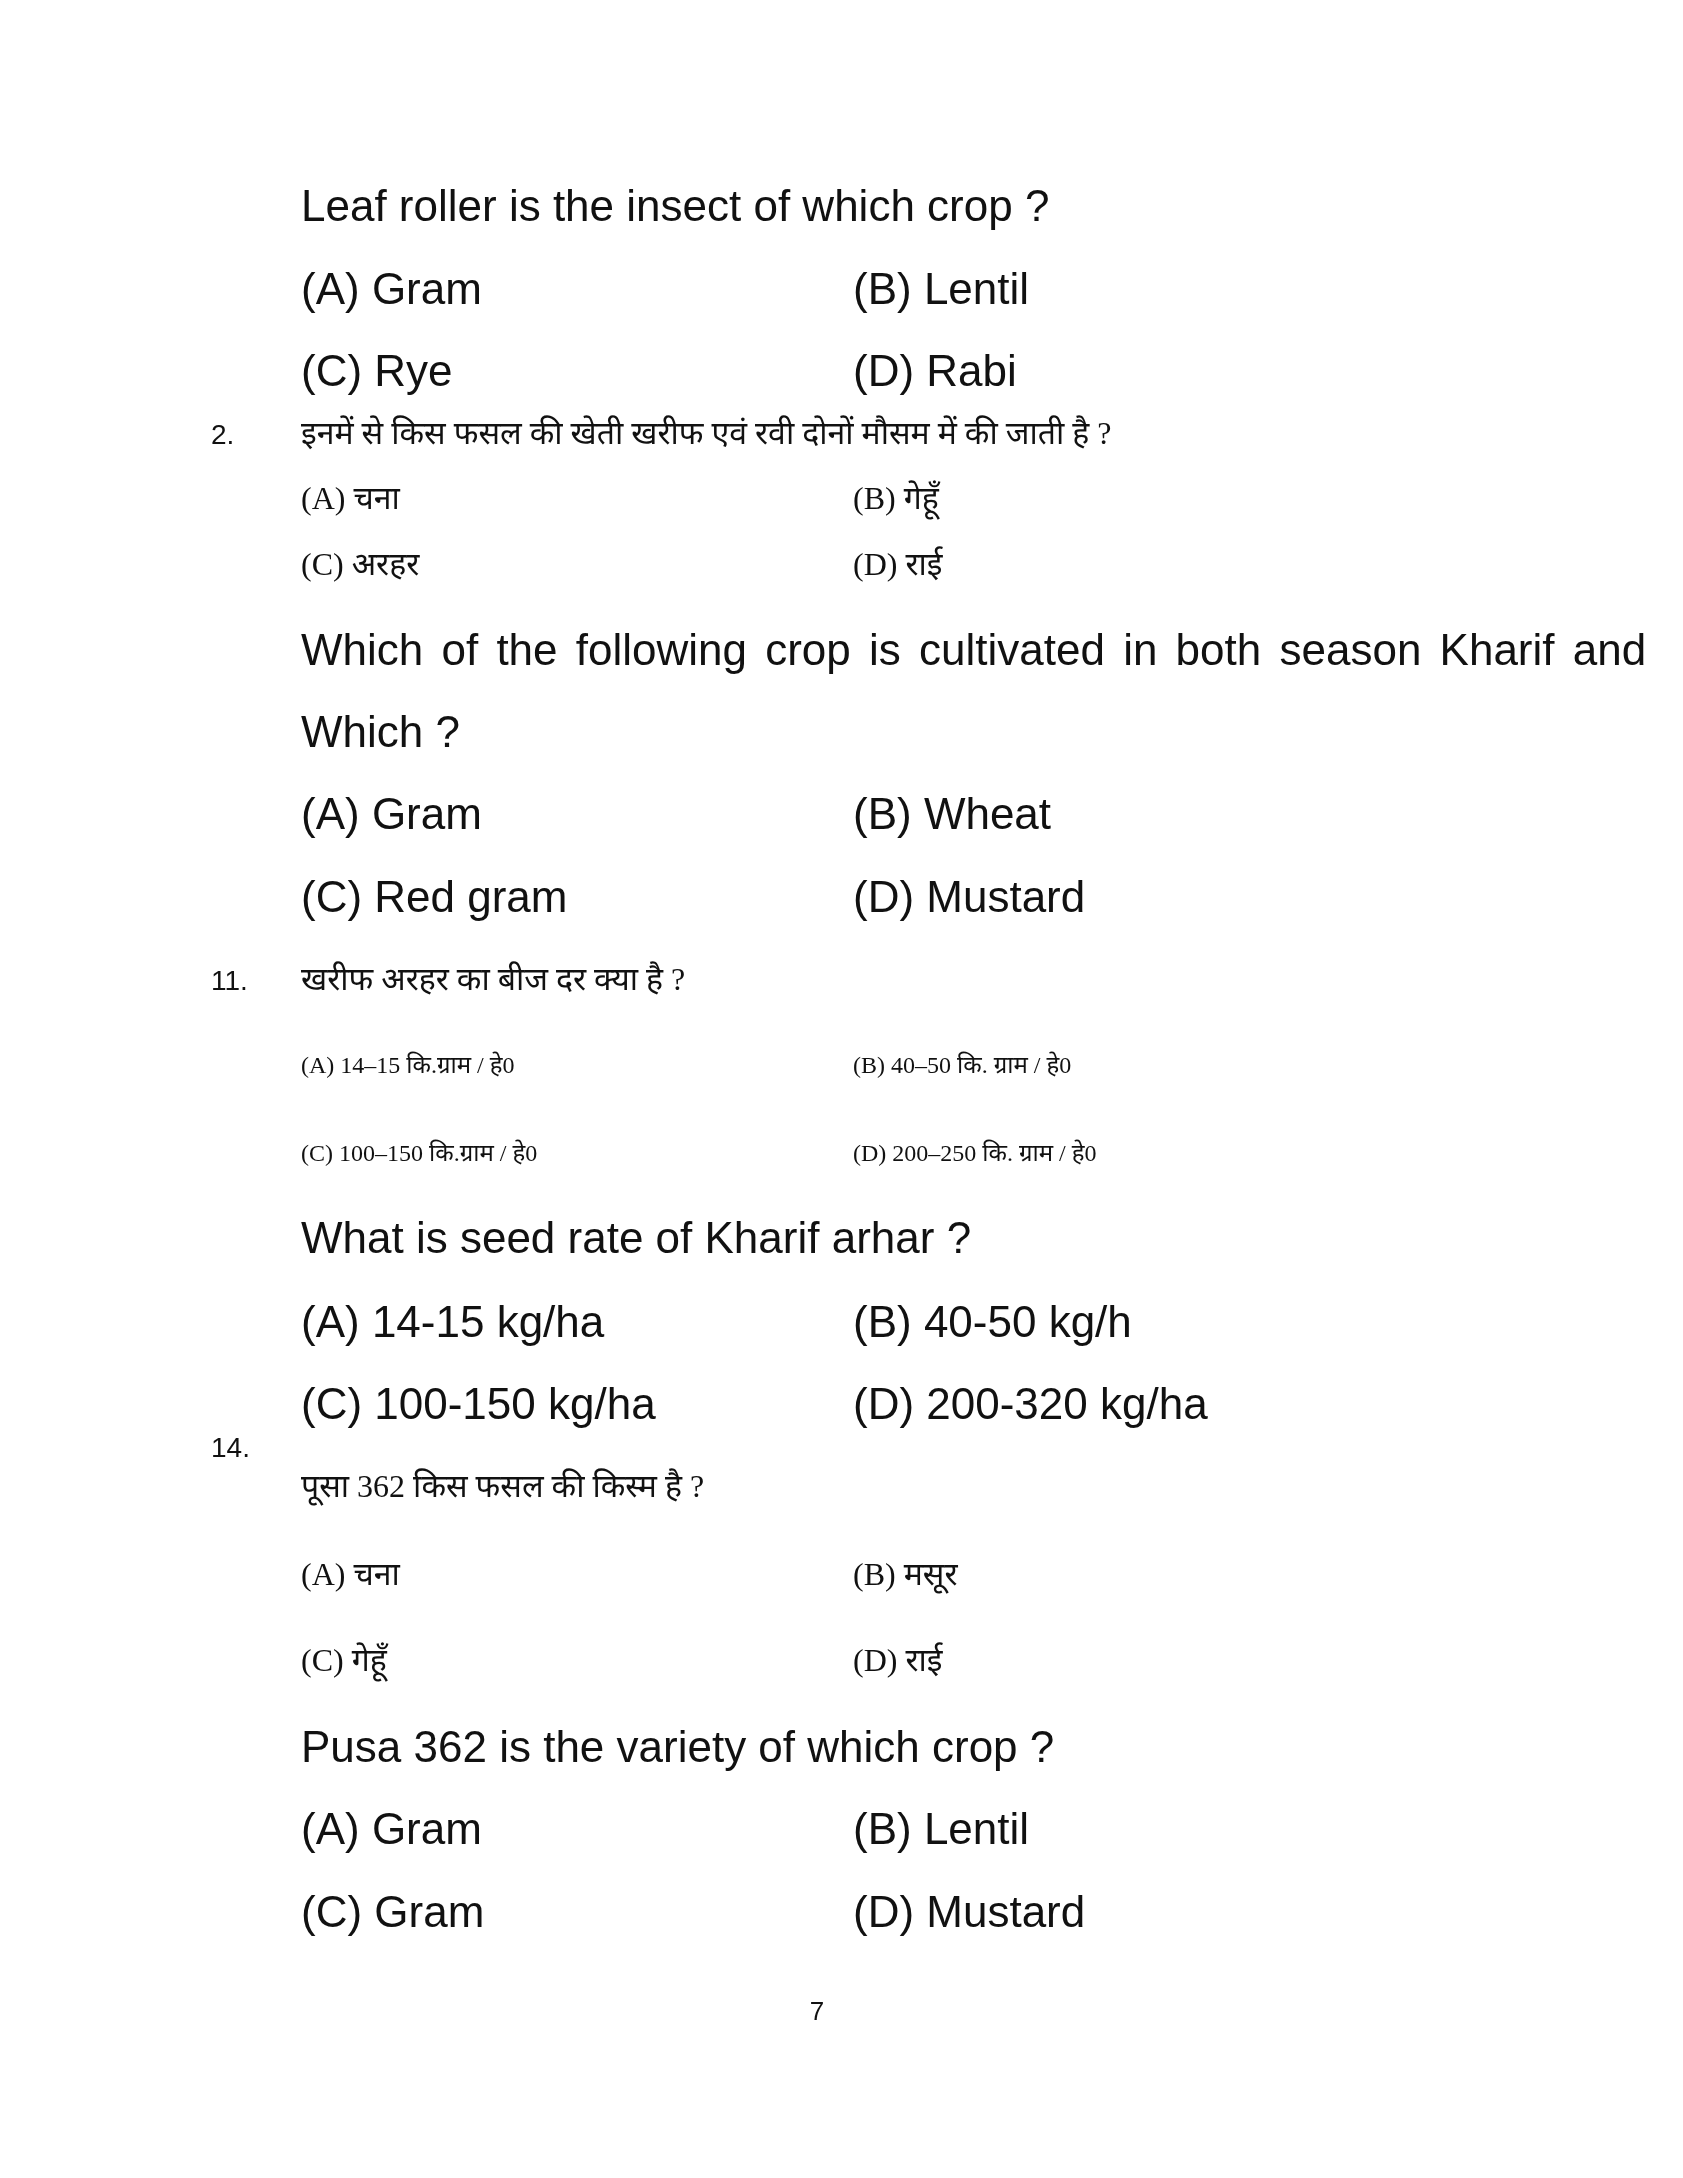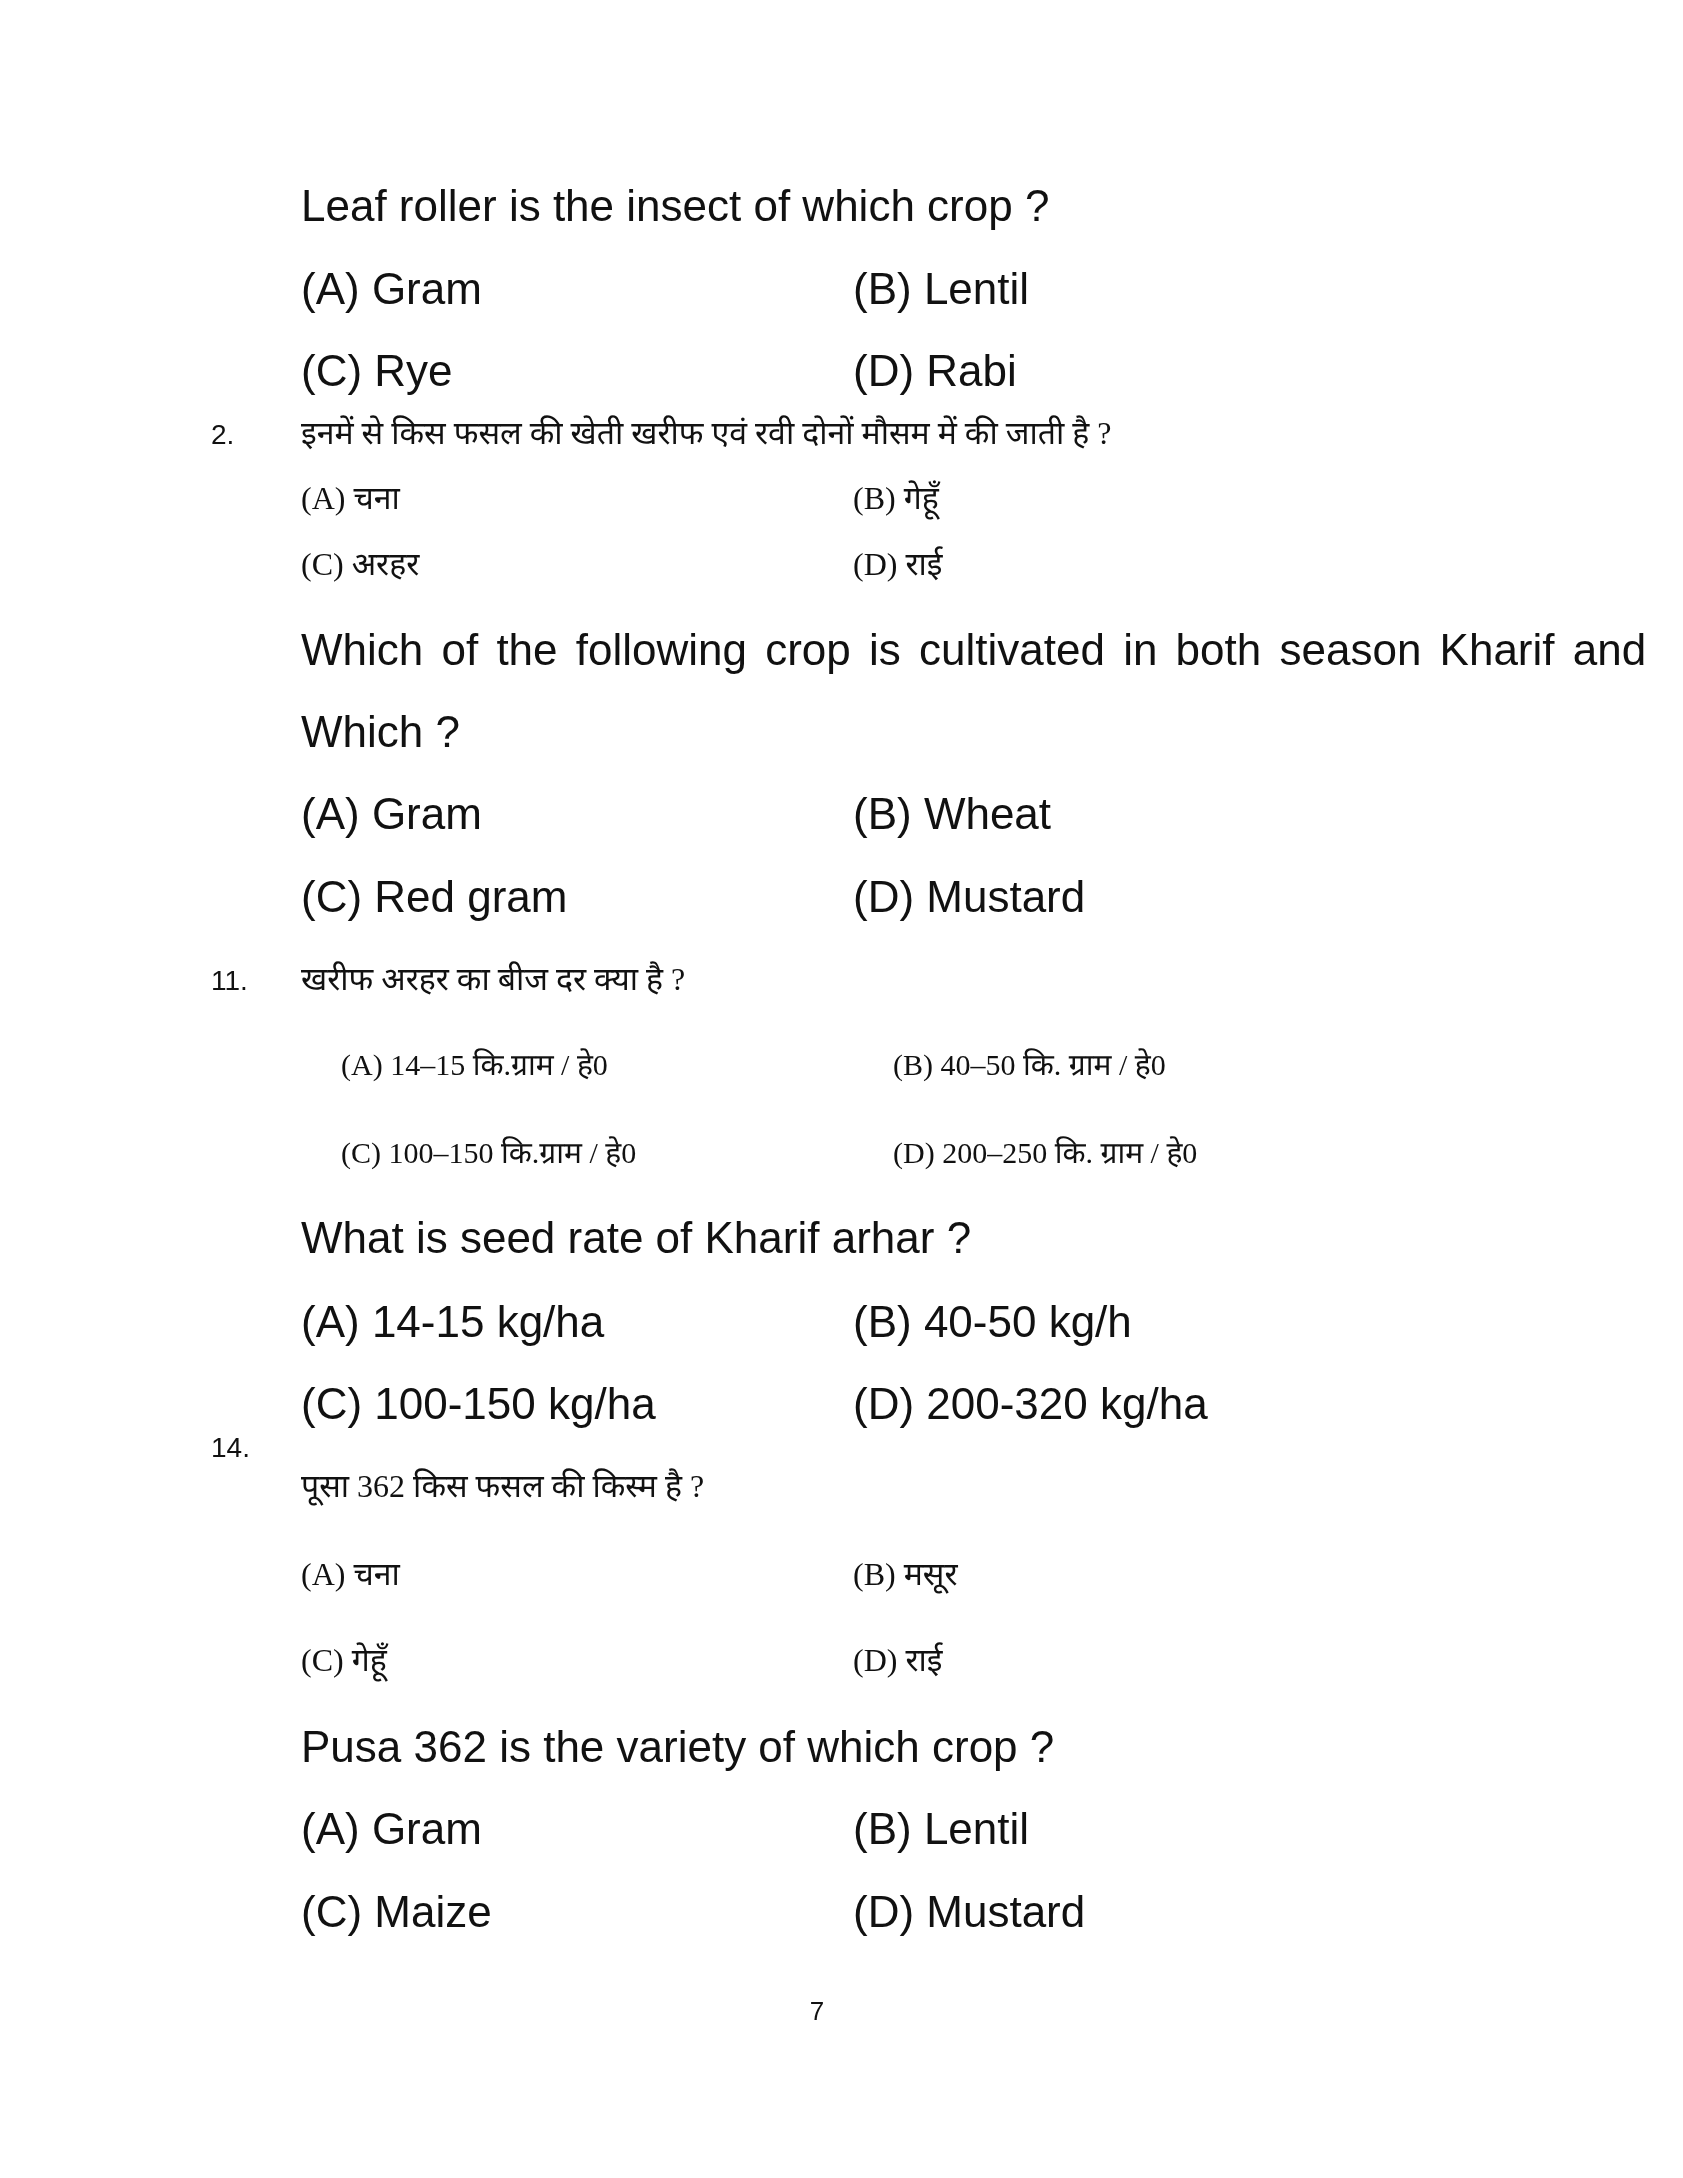--- a/index.html
+++ b/index.html
@@ -3,21 +3,21 @@
 <meta charset="utf-8">
 <style>
   html, body { margin: 0; padding: 0; background: #ffffff; }
   body { width: 1683px; height: 2178px; position: relative; overflow: hidden;
          font-family: "Liberation Sans", "DejaVu Sans", sans-serif; color: #111; }
   .line { position: absolute; font-size: 44px; line-height: 44px; white-space: nowrap; }
   .qnum { position: absolute; left: 211px; font-size: 28px; line-height: 44px; }
   .txt { left: 301px; }
   .colb { left: 853px; }
   .deva { font-family: Liberation Serif, serif; font-size: 32px; }
-  .small { font-size: 30px; margin-left: 40px; }
+  .small { font-size: 24px; }
   .pageno { position: absolute; left: 0; width: 1634px; text-align: center; top: 1996px; font-size: 26px; }
 </style>
 </head>
 <body>
 
 <div class="line txt" style="top:184px">Leaf roller is the insect of which crop ?</div>
 <div class="line txt" style="top:267px">(A) Gram</div>
 <div class="line colb" style="top:267px">(B) Lentil</div>
 <div class="line txt" style="top:349px">(C) Rye</div>
 <div class="line colb" style="top:349px">(D) Rabi</div>
@@ -52,17 +52,17 @@
 <div class="qnum" style="top:1426px">14.</div>
 <div class="line txt deva" style="top:1464px">पूसा 362 किस फसल की किस्म है ?</div>
 <div class="line txt deva" style="top:1552px">(A) चना</div>
 <div class="line colb deva" style="top:1552px">(B) मसूर</div>
 <div class="line txt deva" style="top:1638px">(C) गेहूँ</div>
 <div class="line colb deva" style="top:1638px">(D) राई</div>
 
 <div class="line txt" style="top:1725px">Pusa 362 is the variety of which crop ?</div>
 <div class="line txt" style="top:1807px">(A) Gram</div>
 <div class="line colb" style="top:1807px">(B) Lentil</div>
-<div class="line txt" style="top:1890px">(C) Maize</div>
+<div class="line txt" style="top:1890px">(C) Gram</div>
 <div class="line colb" style="top:1890px">(D) Mustard</div>
 
 <div class="pageno">7</div>
 
 
 </body></html>

